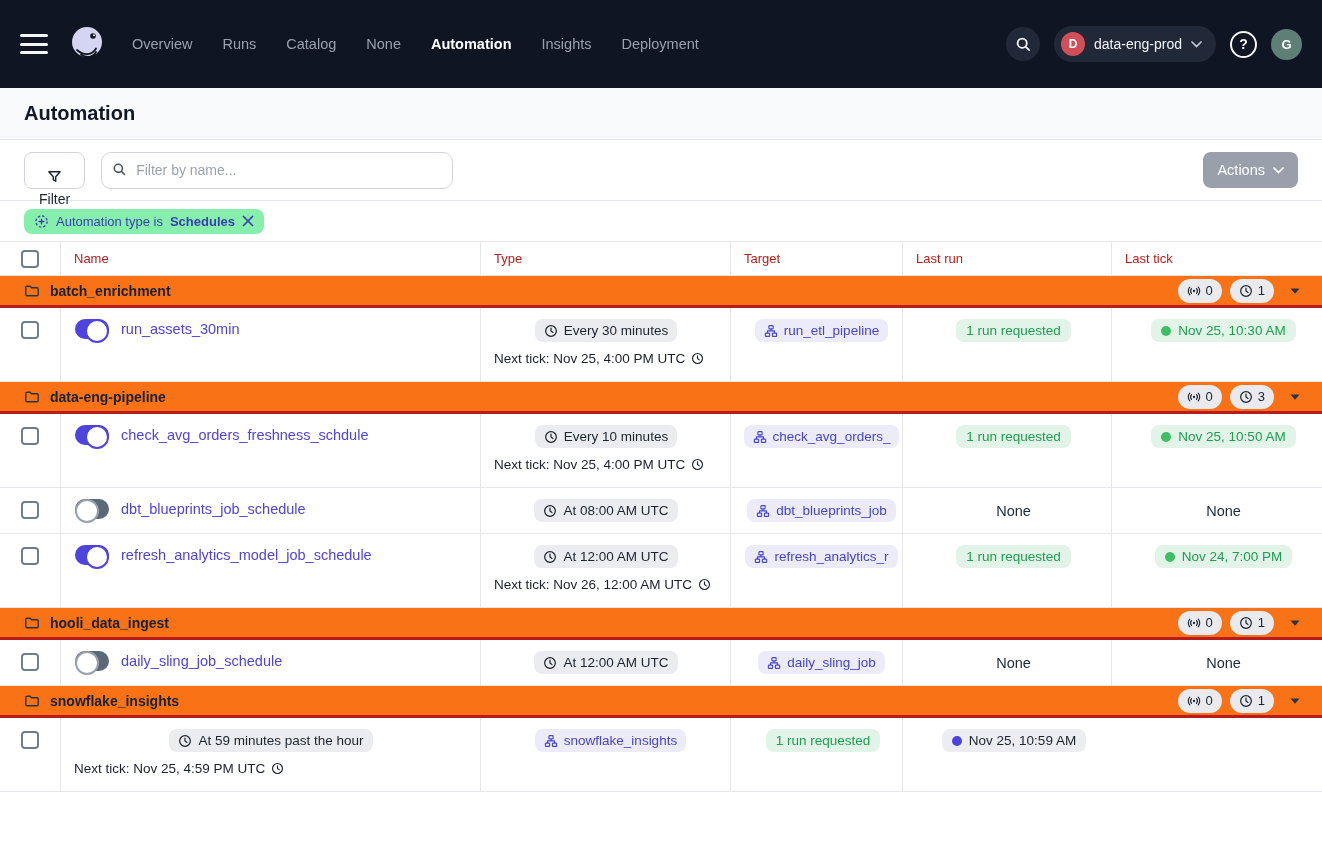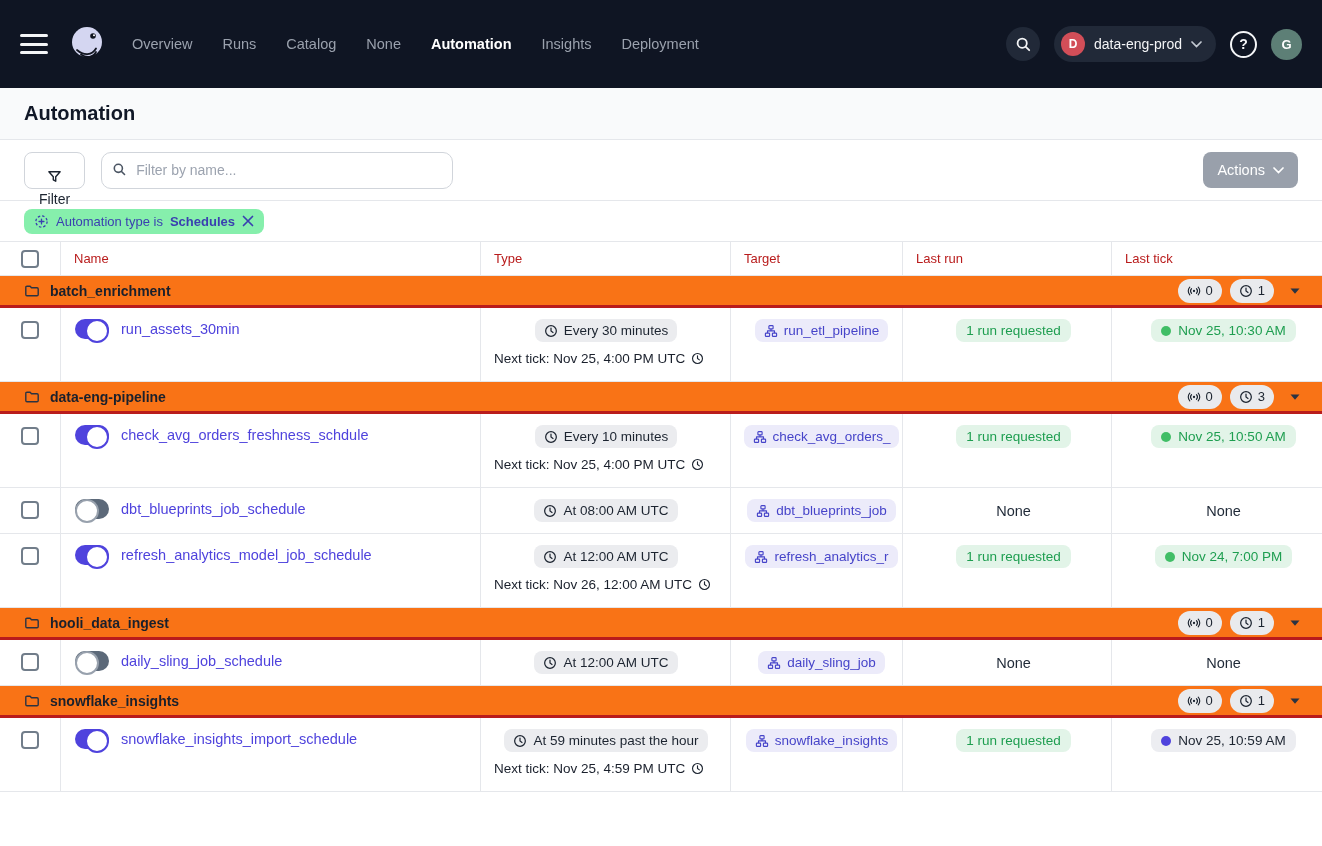--- a/index.html
+++ b/index.html
@@ -593,24 +593,20 @@
               <path d="M0.5 0.5h9L5 5.8z" fill="#2B3342"></path>
             </svg>
       </span>
     </span>
   </div>
 
   <div class="trow two-line">
     <div class="cb-cell">
           <span class="checkbox"></span>
         </div>
-    <div class="name-cell">
-      <span class="toggle on"></span>
-      <span class="sched-name">snowflake_insights_import_schedule</span>
-    </div>
     <div class="type-cell">
       <span class="pill gray">
         <span>
           <svg width="14" height="14" viewBox="0 0 16 16" fill="none" stroke="#1C2430" stroke-width="1.4" stroke-linecap="round">
                 <circle cx="8" cy="8" r="6.1"></circle>
                 <path d="M8 4.7V8l2.3 1.7"></path>
               </svg>
         </span>
         <span>At 59 minutes past the hour</span>
       </span>

